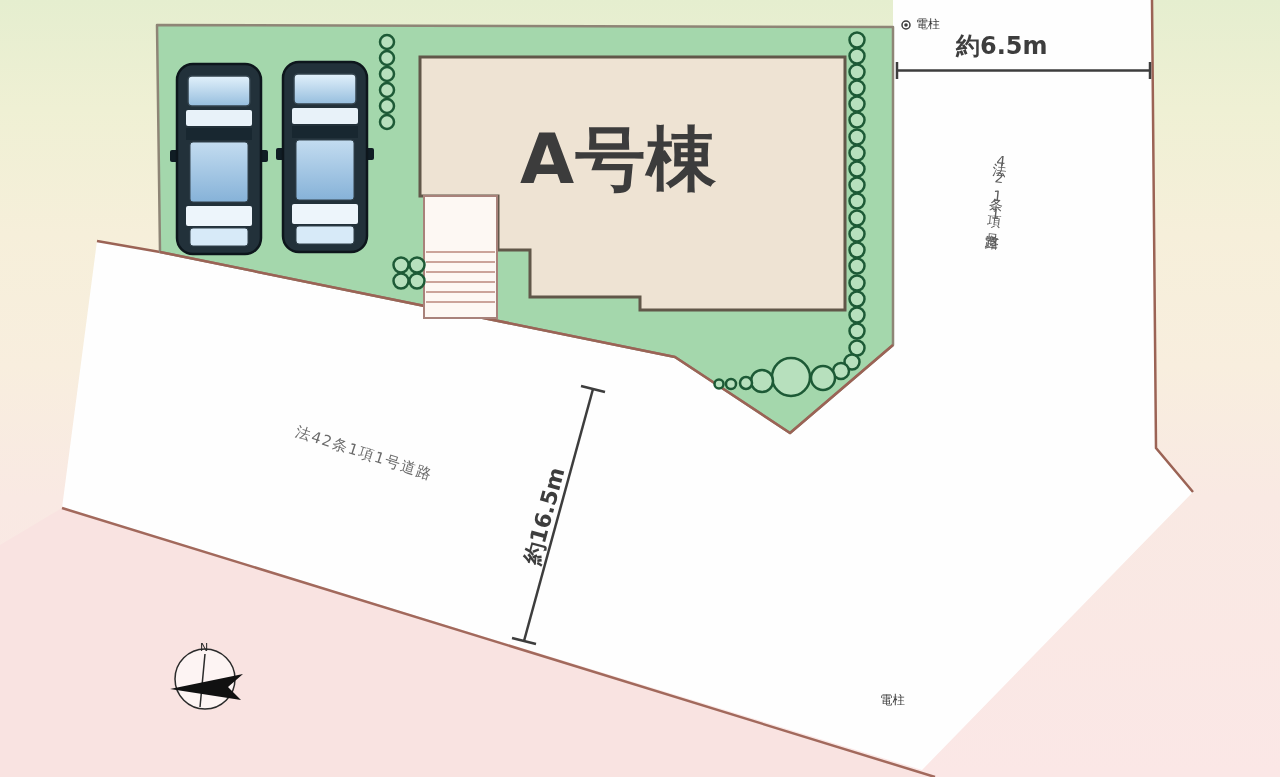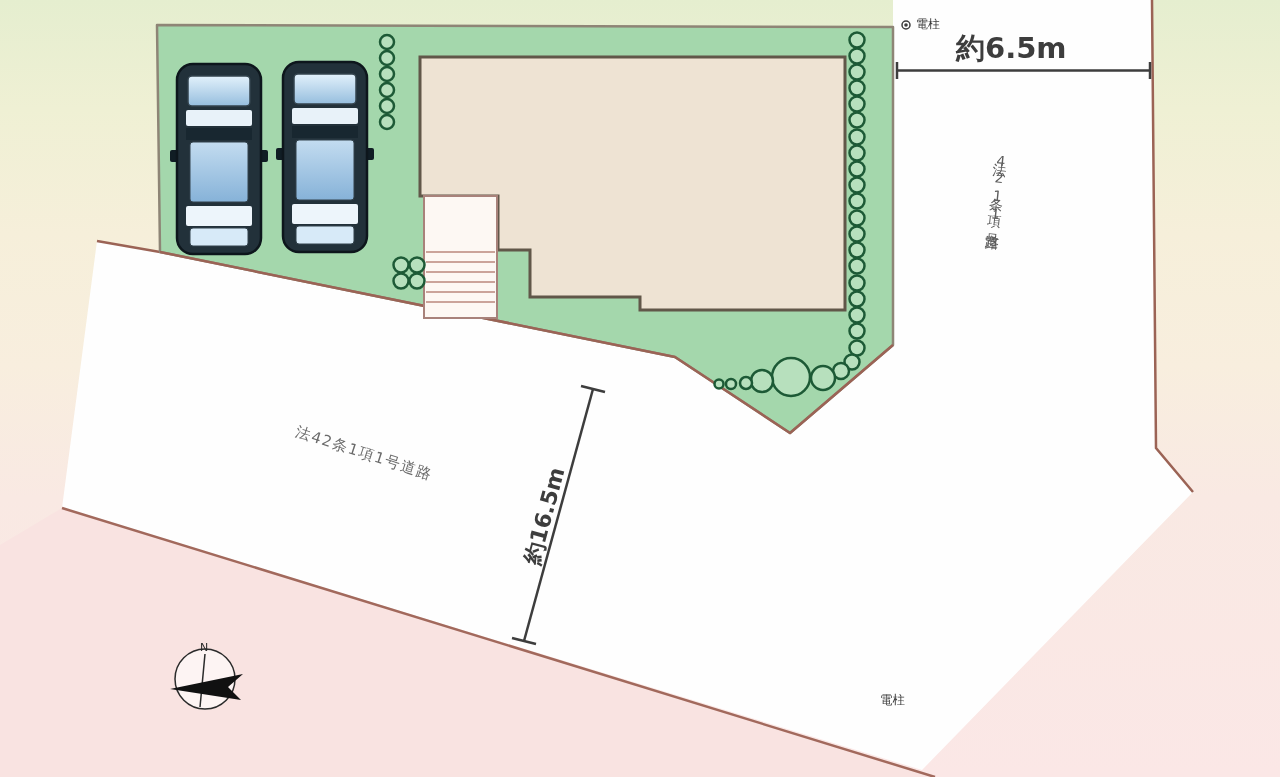--- a/index.html
+++ b/index.html
@@ -4,21 +4,21 @@
 <style>
   html,body{margin:0;padding:0;}
   body{width:1280px;height:777px;overflow:hidden;font-family:"DejaVu Sans",sans-serif;}
   #canvas{
     position:relative;width:1280px;height:777px;overflow:hidden;
     background:linear-gradient(180deg,#e5eecf 0%,#eff0d4 14%,#f6efda 30%,#f8eede 47%,#f9e9e3 64%,#fbe7e6 100%);
   }
   svg{position:absolute;left:0;top:0;}
   .label{position:absolute;line-height:1;white-space:nowrap;color:#3d3d3d;}
   #building-label{left:520px;top:124px;font-size:70px;font-weight:600;color:#3c3c3c;letter-spacing:1px;}
-  #dim-top-label{left:956px;top:34px;font-size:29px;font-weight:600;}
+  #dim-top-label{left:956px;top:34px;font-size:24px;font-weight:600;}
   #pole-top-label{left:916px;top:18px;font-size:12px;}
   #road-label-right{
     left:995px;top:152px;font-size:14px;color:#5c5c5c;letter-spacing:1px;
     writing-mode:vertical-rl;text-orientation:upright;
     transform:rotate(6deg);transform-origin:top center;
   }
   #road-label-bottom{
     left:296px;top:424px;font-size:15px;color:#6a6a6a;letter-spacing:1.5px;
     transform:rotate(18deg);transform-origin:left center;
   }
@@ -162,19 +162,20 @@
     </g>
 
     <g>
       <circle cx="205" cy="679" r="30" fill="rgba(255,255,255,0.6)" stroke="#2b2b2b" stroke-width="1.5"></circle>
       <line x1="205" y1="654" x2="200" y2="707" stroke="#2b2b2b" stroke-width="1.5"></line>
       <polygon points="170,689 243,674 228,687 241,700" fill="#111111"></polygon>
       <text x="204" y="651" font-size="11" fill="#2b2b2b" text-anchor="middle" font-family="DejaVu Sans, sans-serif">N</text>
     </g>
   </svg>
 
+  <div class="label" id="building-label">A号棟</div>
   <div class="label" id="dim-top-label">約6.5m</div>
   <div class="label" id="pole-top-label">電柱</div>
   <div class="label" id="road-label-right">法42条1項1号道路</div>
   <div class="label" id="road-label-bottom">法42条1項1号道路</div>
   <div class="label" id="dim-side-label">約16.5m</div>
   <div class="label" id="pole-bottom-label">電柱</div>
 </div>
 
 </body></html>

